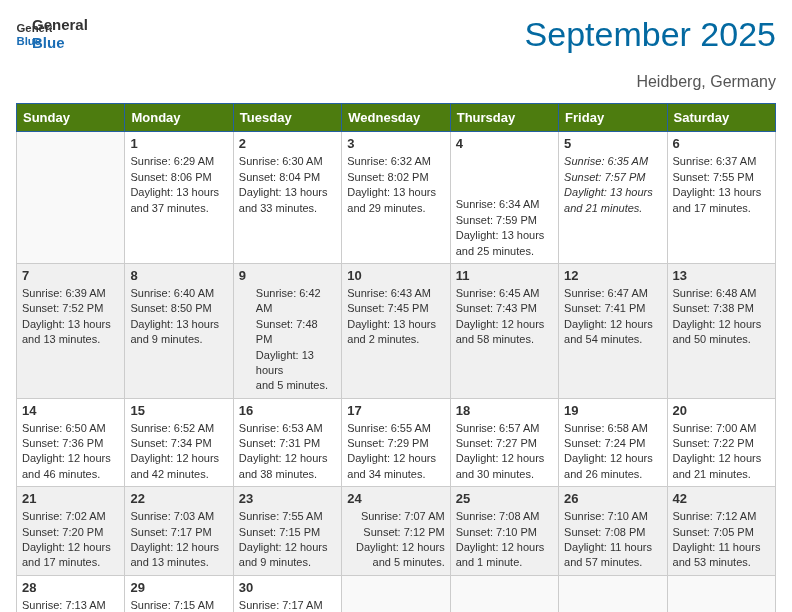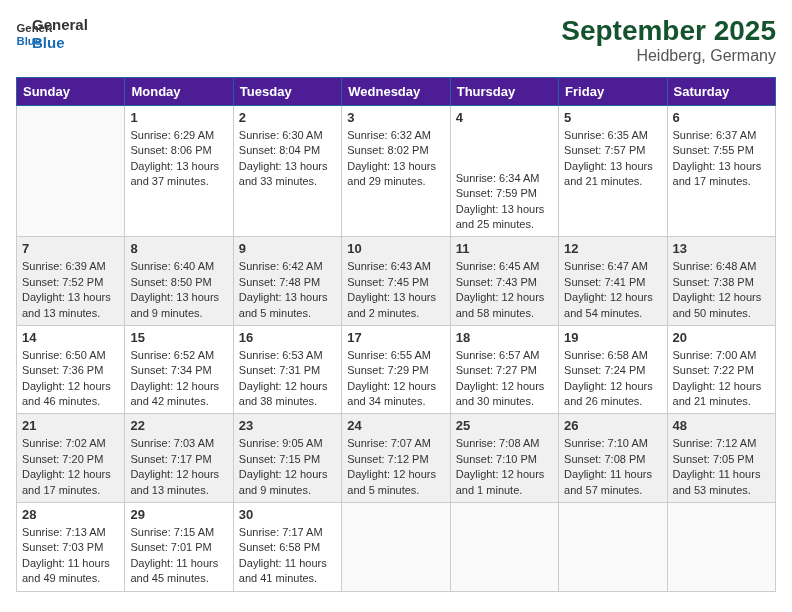--- a/index.html
+++ b/index.html
@@ -22,36 +22,37 @@
       gap: 4px;
     }
     .logo-icon {
       width: 36px;
       height: 28px;
     }
     .title-area {
       text-align: right;
     }
     .month-title {
-      font-size: 28px;
-      font-weight: bold;
-      color: #14532d;
+      font-size: 34px;
+      font-weight: normal;
+      color: #0369a1;
       line-height: 1.1;
     }
     .location-title {
       font-size: 16px;
       color: #555;
+      margin-top: 20px;
     }
     .calendar {
       width: 100%;
       border-collapse: collapse;
       border: 1px solid #ccc;
     }
     .calendar th {
-      background-color: #4c1d95;
+      background-color: #4d7c0f;
       color: #fff;
       font-size: 13px;
       font-weight: bold;
       padding: 6px 6px;
       text-align: left;
       border: 1px solid #2460a0;
     }
     .calendar td {
       vertical-align: top;
       border: 1px solid #ccc;
@@ -138,21 +139,21 @@
         </td>
         <td>
           <div class="day-number">4</div>
           <div class="day-info" style="white-space: pre-line; margin-top: 46px;">Sunrise: 6:34 AM
 Sunset: 7:59 PM
 Daylight: 13 hours
 and 25 minutes.</div>
         </td>
         <td>
           <div class="day-number">5</div>
-          <div class="day-info" style="white-space: pre-line;">Sunrise: 6:35 AM
+          <div class="day-info" style="white-space: pre-line; font-style: italic;">Sunrise: 6:35 AM
 Sunset: 7:57 PM
 Daylight: 13 hours
 and 21 minutes.</div>
         </td>
         <td>
           <div class="day-number">6</div>
           <div class="day-info" style="white-space: pre-line;">Sunrise: 6:37 AM
 Sunset: 7:55 PM
 Daylight: 13 hours
 and 17 minutes.</div>
@@ -168,21 +169,21 @@
         </td>
         <td>
           <div class="day-number">8</div>
           <div class="day-info" style="white-space: pre-line;">Sunrise: 6:40 AM
 Sunset: 8:50 PM
 Daylight: 13 hours
 and 9 minutes.</div>
         </td>
         <td>
           <div class="day-number">9</div>
-          <div class="day-info" style="white-space: pre-line;">Sunrise: 6:42 AM
+          <div class="day-info" style="white-space: pre-line; margin-left: 17px;">Sunrise: 6:42 AM
 Sunset: 7:48 PM
 Daylight: 13 hours
 and 5 minutes.</div>
         </td>
         <td>
           <div class="day-number">10</div>
           <div class="day-info" style="white-space: pre-line;">Sunrise: 6:43 AM
 Sunset: 7:45 PM
 Daylight: 13 hours
 and 2 minutes.</div>
@@ -270,48 +271,48 @@
         </td>
         <td>
           <div class="day-number">22</div>
           <div class="day-info" style="white-space: pre-line;">Sunrise: 7:03 AM
 Sunset: 7:17 PM
 Daylight: 12 hours
 and 13 minutes.</div>
         </td>
         <td>
           <div class="day-number">23</div>
-          <div class="day-info" style="white-space: pre-line;">Sunrise: 9:05 AM
+          <div class="day-info" style="white-space: pre-line;">Sunrise: 7:55 AM
 Sunset: 7:15 PM
 Daylight: 12 hours
 and 9 minutes.</div>
         </td>
         <td>
           <div class="day-number">24</div>
-          <div class="day-info" style="white-space: pre-line;">Sunrise: 7:07 AM
+          <div class="day-info" style="white-space: pre-line; text-align: right;">Sunrise: 7:07 AM
 Sunset: 7:12 PM
 Daylight: 12 hours
 and 5 minutes.</div>
         </td>
         <td>
           <div class="day-number">25</div>
           <div class="day-info" style="white-space: pre-line;">Sunrise: 7:08 AM
 Sunset: 7:10 PM
 Daylight: 12 hours
 and 1 minute.</div>
         </td>
         <td>
           <div class="day-number">26</div>
           <div class="day-info" style="white-space: pre-line;">Sunrise: 7:10 AM
 Sunset: 7:08 PM
 Daylight: 11 hours
 and 57 minutes.</div>
         </td>
         <td>
-          <div class="day-number">48</div>
+          <div class="day-number">42</div>
           <div class="day-info" style="white-space: pre-line;">Sunrise: 7:12 AM
 Sunset: 7:05 PM
 Daylight: 11 hours
 and 53 minutes.</div>
         </td>
       </tr>
       <tr>
         <td>
           <div class="day-number">28</div>
           <div class="day-info" style="white-space: pre-line;">Sunrise: 7:13 AM

